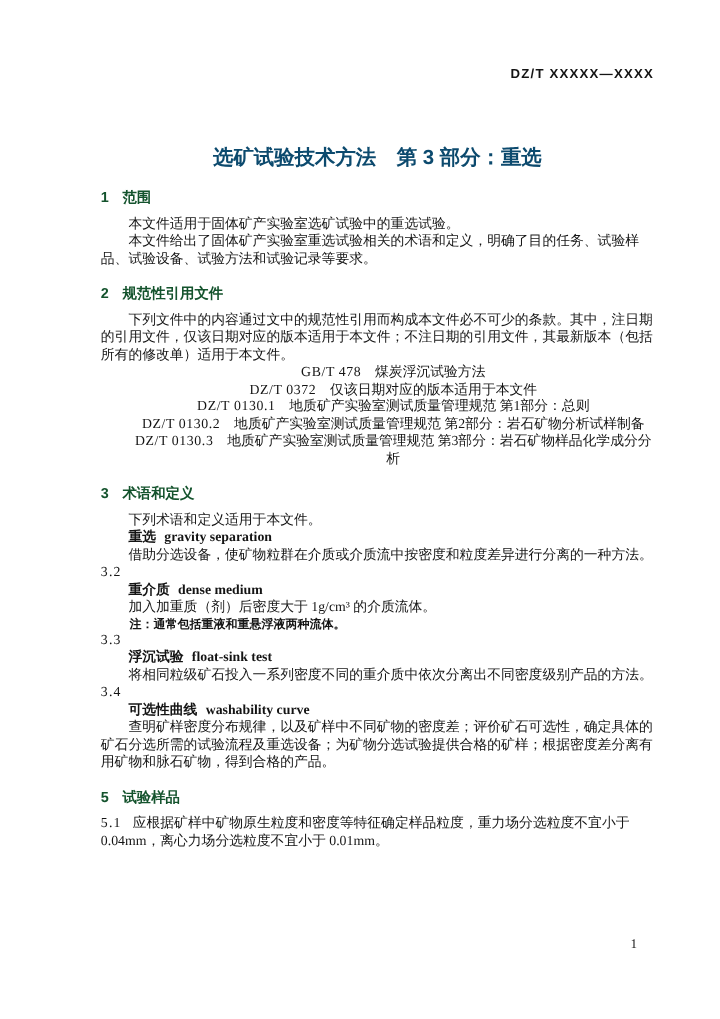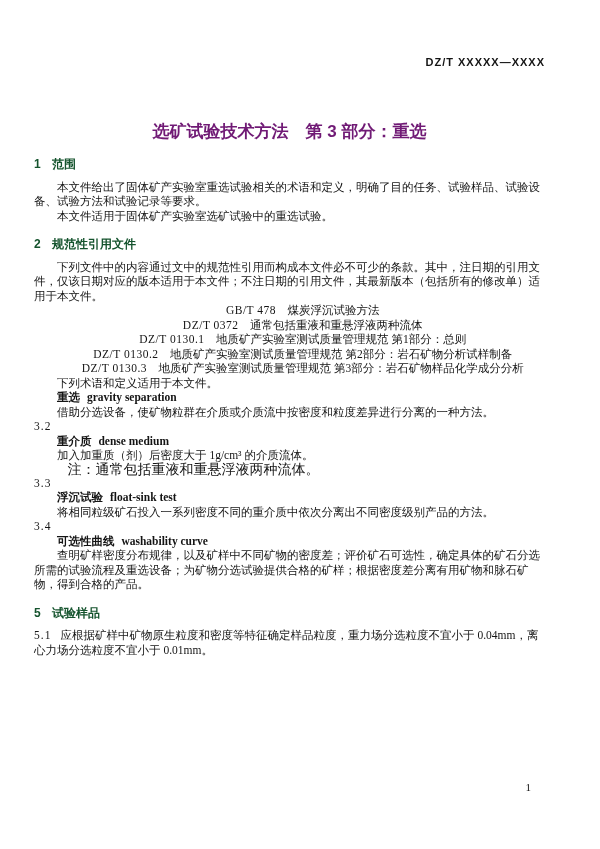--- a/index.html
+++ b/index.html
@@ -3,21 +3,21 @@
 <meta charset="utf-8">
 <style>
   html, body { margin: 0; padding: 0; background: #ffffff; }
   .page {
     position: relative;
     width: 600px;
     height: 849px;
     margin: 0 auto;
     background: #ffffff;
     box-sizing: border-box;
-    padding: 55px 55px 0 34px;
+    padding: 55px 55px 0 84px;
     font-family: "Liberation Serif", serif;
     font-size: 11.5px;
     line-height: 14.5px;
     color: #141414;
     overflow: hidden;
   }
   .doc-code {
     text-align: right;
     font-family: "Liberation Sans", sans-serif;
     font-weight: bold;
@@ -25,21 +25,21 @@
     line-height: 14px;
     letter-spacing: 1px;
   }
   .doc-title {
     margin: 52px 0 12px 0;
     text-align: center;
     font-family: "Liberation Sans", sans-serif;
     font-weight: bold;
     font-size: 17px;
     line-height: 22px;
-    color: #701a75;
+    color: #0c4a6e;
   }
   .sec-heading {
     margin: 14px 0 8px 0;
     font-family: "Liberation Sans", sans-serif;
     font-weight: bold;
     font-size: 12px;
     line-height: 14.5px;
     color: #14532d;
   }
   .sec-num { display: inline-block; margin-right: 0.9em; letter-spacing: 0.5px; }
@@ -52,23 +52,23 @@
   .term-name { text-indent: 2em; font-weight: bold; }
   .term-zh {
     font-family: Liberation Sans, sans-serif;
     margin-right: 0.6em;
     text-align: center;
   }
   .term-en { font-family: Liberation Serif, serif; }
   .term-def { text-indent: 2em; }
   .term-note {
     text-indent: 2.4em;
-    font-size: 14px;
+    font-size: 10px;
     line-height: 13px;
-    font-weight: normal;
+    font-weight: bold;
   }
   .clause { margin: 0; }
   .clause-num { letter-spacing: 1px; margin-right: 0.8em; }
   .page-number {
     position: absolute;
     right: 69px;
     bottom: 55px;
     font-size: 11px;
     line-height: 13px;
   }
@@ -78,45 +78,48 @@
 
 <div class="page">
 
   <div class="doc-code">DZ/T XXXXX—XXXX</div>
 
   <h1 class="doc-title">选矿试验技术方法　第 3 部分：重选</h1>
 
   <div class="sec-heading">
     <span class="sec-num">1</span><span>范围</span>
   </div>
+  <p class="para">本文件适用于固体矿产实验室选矿试验中的重选试验。</p>
   <p class="para">本文件给出了固体矿产实验室重选试验相关的术语和定义，明确了目的任务、试验样品、试验设备、试验方法和试验记录等要求。</p>
-  <p class="para">本文件适用于固体矿产实验室选矿试验中的重选试验。</p>
 
   <div class="sec-heading">
     <span class="sec-num">2</span><span>规范性引用文件</span>
   </div>
   <p class="para">下列文件中的内容通过文中的规范性引用而构成本文件必不可少的条款。其中，注日期的引用文件，仅该日期对应的版本适用于本文件；不注日期的引用文件，其最新版本（包括所有的修改单）适用于本文件。</p>
   <div class="refs">
     <div class="ref">
       <span class="ref-code">GB/T 478</span><span>煤炭浮沉试验方法</span>
     </div>
     <div class="ref">
-      <span class="ref-code">DZ/T 0372</span><span>通常包括重液和重悬浮液两种流体</span>
+      <span class="ref-code">DZ/T 0372</span><span>仅该日期对应的版本适用于本文件</span>
     </div>
     <div class="ref">
       <span class="ref-code">DZ/T 0130.1</span><span>地质矿产实验室测试质量管理规范 第1部分：总则</span>
     </div>
     <div class="ref">
       <span class="ref-code">DZ/T 0130.2</span><span>地质矿产实验室测试质量管理规范 第2部分：岩石矿物分析试样制备</span>
     </div>
     <div class="ref">
       <span class="ref-code">DZ/T 0130.3</span><span>地质矿产实验室测试质量管理规范 第3部分：岩石矿物样品化学成分分析</span>
     </div>
   </div>
 
+  <div class="sec-heading">
+    <span class="sec-num">3</span><span>术语和定义</span>
+  </div>
   <p class="para">下列术语和定义适用于本文件。</p>
 
   <div class="term">
     <div class="term-name">
       <span class="term-zh">重选</span><span class="term-en">gravity separation</span>
     </div>
     <div class="term-def">借助分选设备，使矿物粒群在介质或介质流中按密度和粒度差异进行分离的一种方法。</div>
   </div>
 
   <div class="term">

